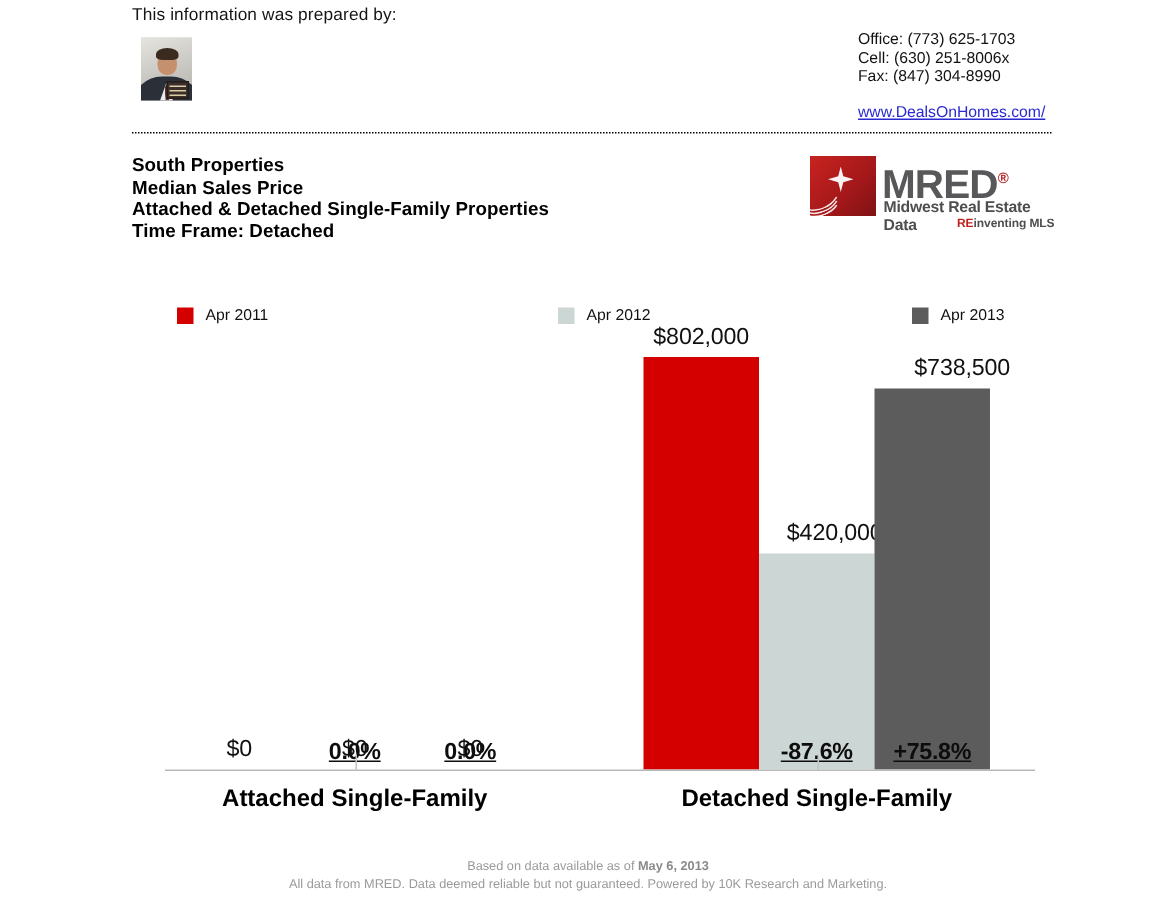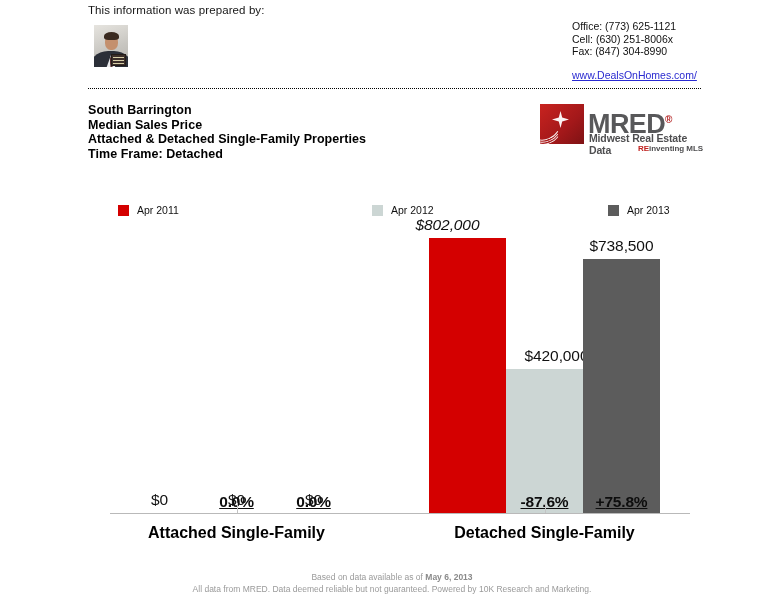--- a/index.html
+++ b/index.html
@@ -323,30 +323,30 @@
       <div class="tie"></div>
       <div class="badge">
           <span class="badge-line"></span>
           <span class="badge-line"></span>
           <span class="badge-line"></span>
         </div>
     </div>
   </div>
 
   <div class="contact-block">
-    <div>Office: (773) 625-1121</div>
+    <div>Office: (773) 625-1703</div>
     <div>Cell: (630) 251-8006x</div>
     <div>Fax: (847) 304-8990</div>
   </div>
   <div class="web-link">www.DealsOnHomes.com/</div>
 
   <div class="dotted-rule"></div>
 
   <div class="report-title">
-    <div>South Barrington</div>
+    <div>South Properties</div>
     <div>Median Sales Price</div>
     <div>Attached &amp; Detached Single-Family Properties</div>
     <div>Time Frame: Detached</div>
   </div>
 
   <div class="mred-logo">
     <div class="mred-mark">
       <div class="swoosh1"></div>
       <div class="swoosh2"></div>
       <div class="swoosh3"></div>
@@ -374,26 +374,26 @@
 
   <div id="chart-area">
       <div class="bar-label" style="left: 99px; width: 121px; top: 491px;">$0</div>
       <div class="bar-label" style="left: 176px; width: 121px; top: 491px;">$0</div>
       <div class="pct-label" style="left: 176px; width: 121px; top: 493px;">0.0%</div>
       <div class="bar-label" style="left: 253px; width: 121px; top: 491px;">$0</div>
       <div class="pct-label" style="left: 253px; width: 121px; top: 493px;">0.0%</div>
       <div class="group-label" style="left: 81px; width: 311px;">Attached Single-Family</div>
       <div class="tick" style="left: 236.5px;"></div>
       <div class="bar" style="left: 429px; width: 77px; top: 238px; height: 275px; background: rgb(212, 0, 0); position: absolute;"></div>
-      <div class="bar-label" style="left: 387px; width: 121px; top: 216px; font-style: italic;">$802,000</div>
+      <div class="bar-label" style="left: 407px; width: 121px; top: 216px;">$802,000</div>
       <div class="bar" style="left: 506px; width: 77px; top: 369px; height: 144px; background: rgb(204, 214, 212); position: absolute;"></div>
       <div class="bar-label" style="left: 496px; width: 121px; top: 347px;">$420,000</div>
       <div class="pct-label" style="left: 484px; width: 121px; top: 493px;">-87.6%</div>
       <div class="bar" style="left: 583px; width: 77px; top: 259px; height: 254px; background: rgb(92, 92, 92); position: absolute;"></div>
-      <div class="bar-label" style="left: 561px; width: 121px; top: 237px;">$738,500</div>
+      <div class="bar-label" style="left: 581px; width: 121px; top: 237px;">$738,500</div>
       <div class="pct-label" style="left: 561px; width: 121px; top: 493px;">+75.8%</div>
       <div class="group-label" style="left: 389px; width: 311px;">Detached Single-Family</div>
       <div class="tick" style="left: 544.5px;"></div>
     </div>
   <div class="axis-line"></div>
 
   <div class="footer">
     <div><span>Based on data available as of </span><b>May 6, 2013</b></div>
     <div>All data from MRED. Data deemed reliable but not guaranteed. Powered by 10K Research and Marketing.</div>
   </div>

